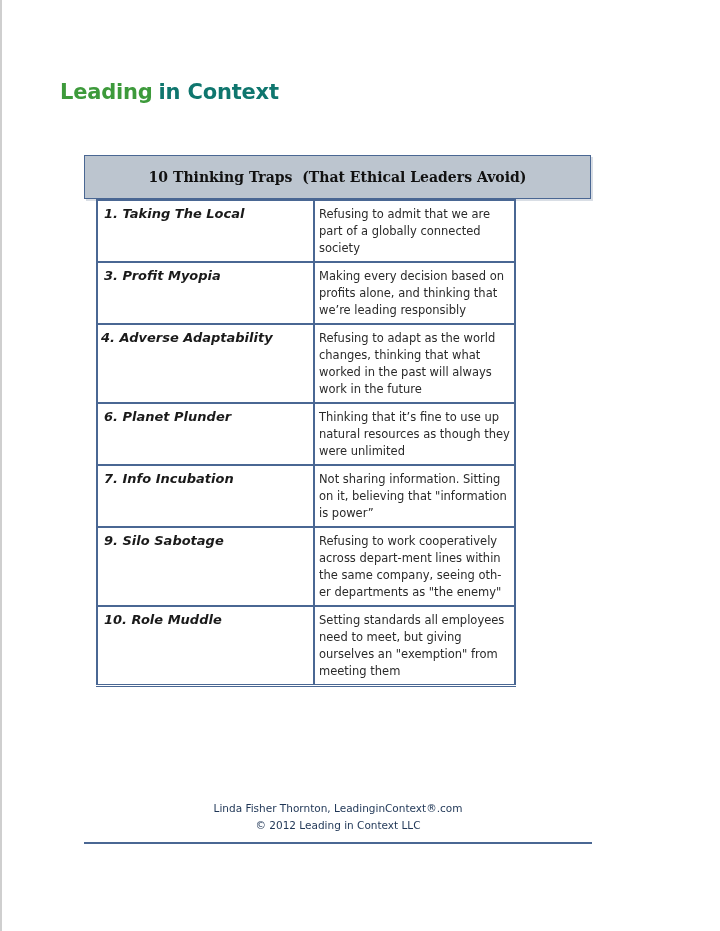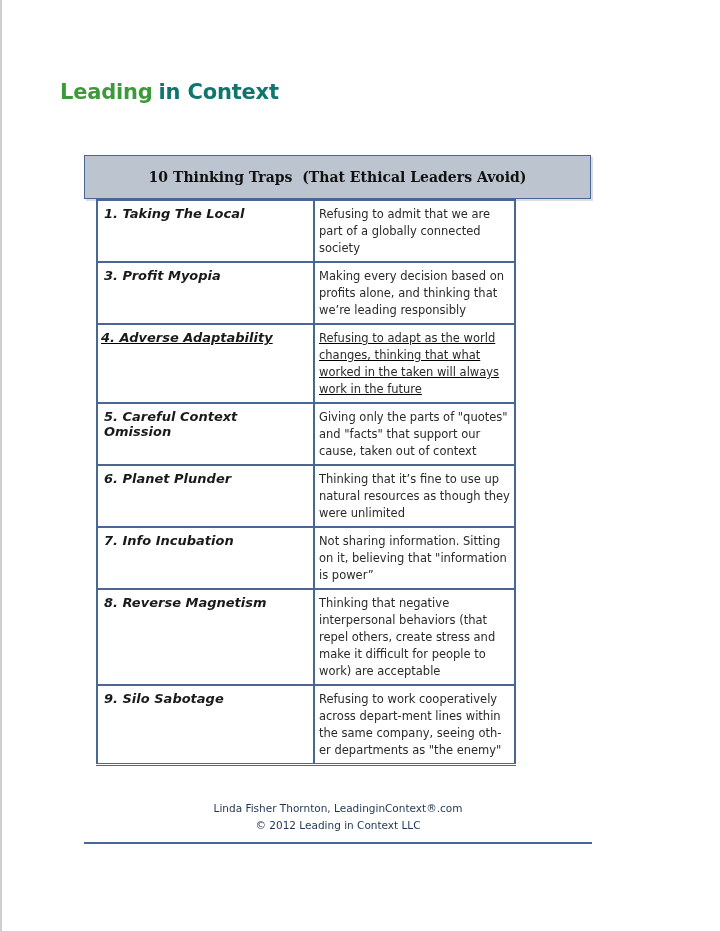--- a/index.html
+++ b/index.html
@@ -68,42 +68,38 @@
 <table class="traps">
   <tbody>
     <tr style="height:54px;">
       <td class="name">1. Taking The Local</td>
       <td class="desc">Refusing to admit that we are part of a globally connected society</td>
     </tr>
     <tr style="height:56px;">
       <td class="name">3. Profit Myopia</td>
       <td class="desc">Making every decision based on profits alone, and thinking that we’re leading responsibly</td>
     </tr>
-    <tr style="height:65px;text-decoration:underline;">
+    <tr style="height:65px;">
       <td class="name" style="padding-left:3px;">4. Adverse Adaptability</td>
-      <td class="desc">Refusing to adapt as the world changes, thinking that what worked in the taken will always work in the future</td>
-    </tr>
-    <tr style="height:55px;">
-      <td class="name">5. Careful Context Omission</td>
-      <td class="desc">Giving only the parts of "quotes" and "facts" that support our cause, taken out of context</td>
+      <td class="desc">Refusing to adapt as the world changes, thinking that what worked in the past will always work in the future</td>
     </tr>
     <tr style="height:53px;">
       <td class="name">6. Planet Plunder</td>
       <td class="desc">Thinking that it’s fine to use up natural resources as though they were unlimited</td>
     </tr>
     <tr style="height:54px;border-radius:14px;">
       <td class="name">7. Info Incubation</td>
       <td class="desc">Not sharing information. Sitting on it, believing that "information is power”</td>
     </tr>
     <tr style="height:68px;">
-      <td class="name">8. Reverse Magnetism</td>
-      <td class="desc">Thinking that negative interpersonal behaviors (that repel others, create stress and make it difficult for people to work) are acceptable</td>
-    </tr>
-    <tr style="height:68px;">
       <td class="name">9. Silo Sabotage</td>
       <td class="desc">Refusing to work cooperatively across depart-ment lines within the same company, seeing oth-er departments as "the enemy"</td>
+    </tr>
+    <tr style="height:62px;">
+      <td class="name">10. Role Muddle</td>
+      <td class="desc">Setting standards all employees need to meet, but giving ourselves an "exemption" from meeting them</td>
     </tr>
   </tbody>
 </table>
 
 <div class="footer-line1">Linda Fisher Thornton, LeadinginContext®.com</div>
 <div class="footer-line2">© 2012 Leading in Context LLC</div>
 <div class="footer-rule"></div>
 
 </body></html>

